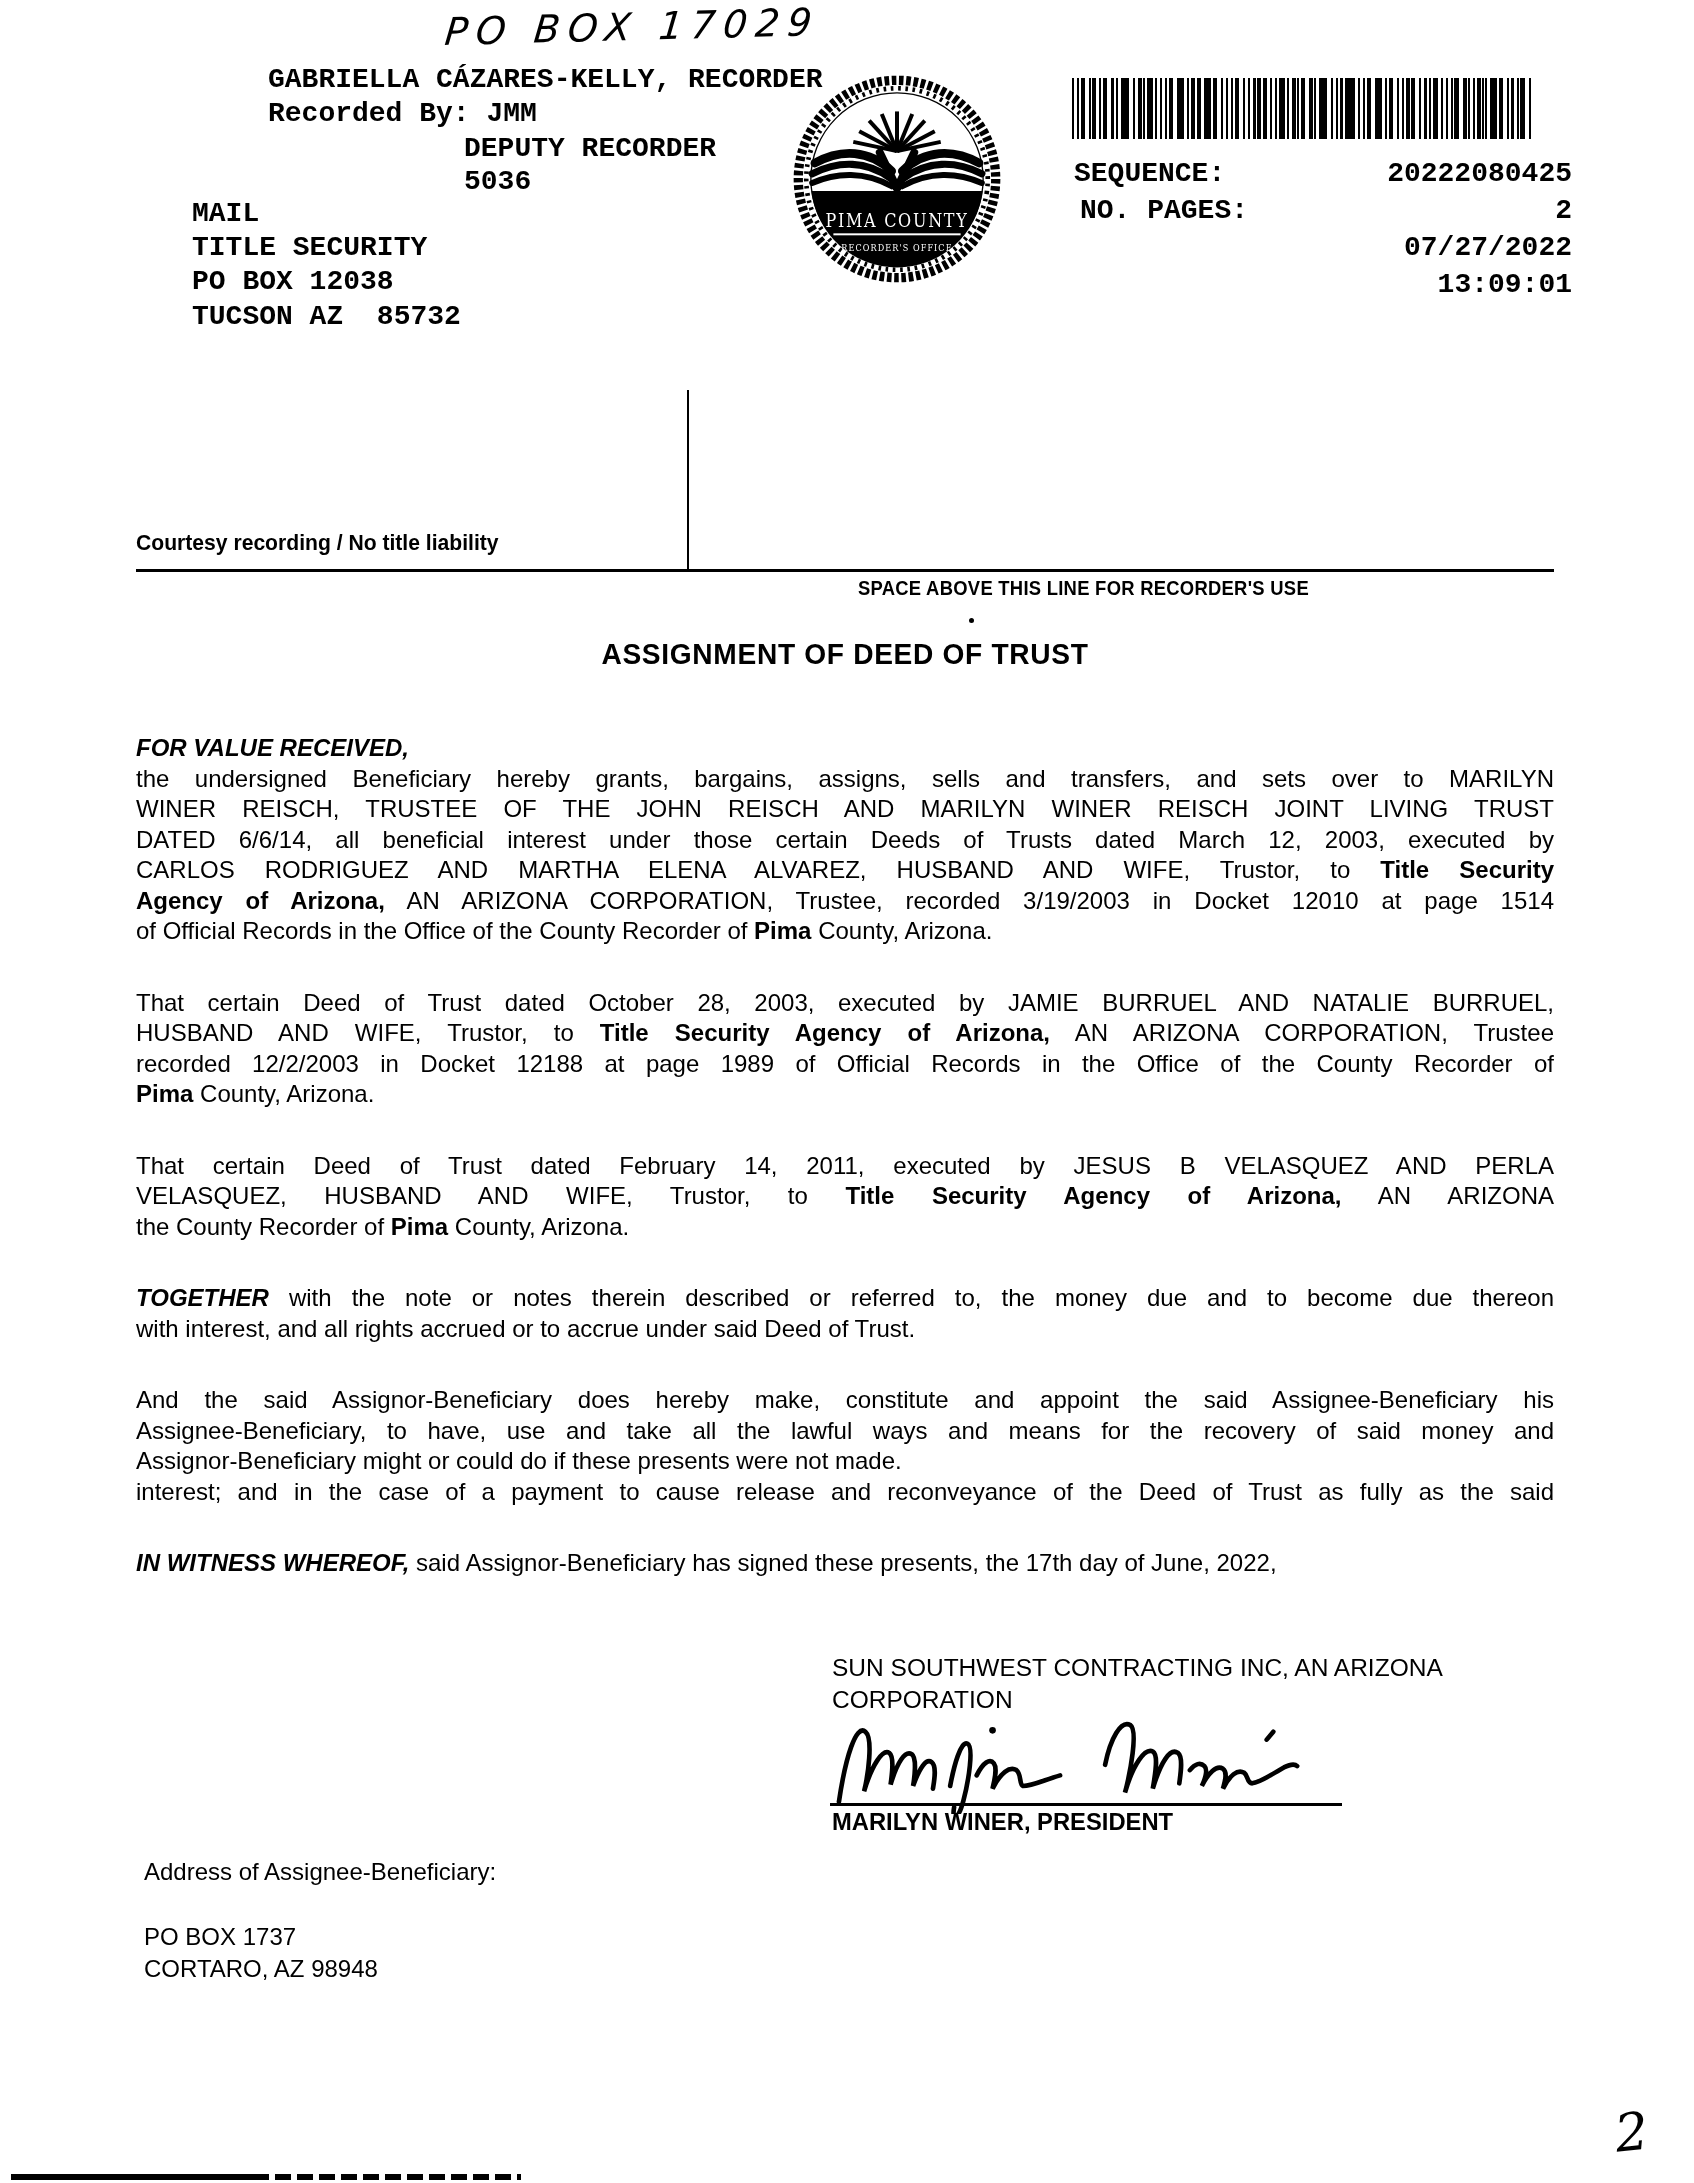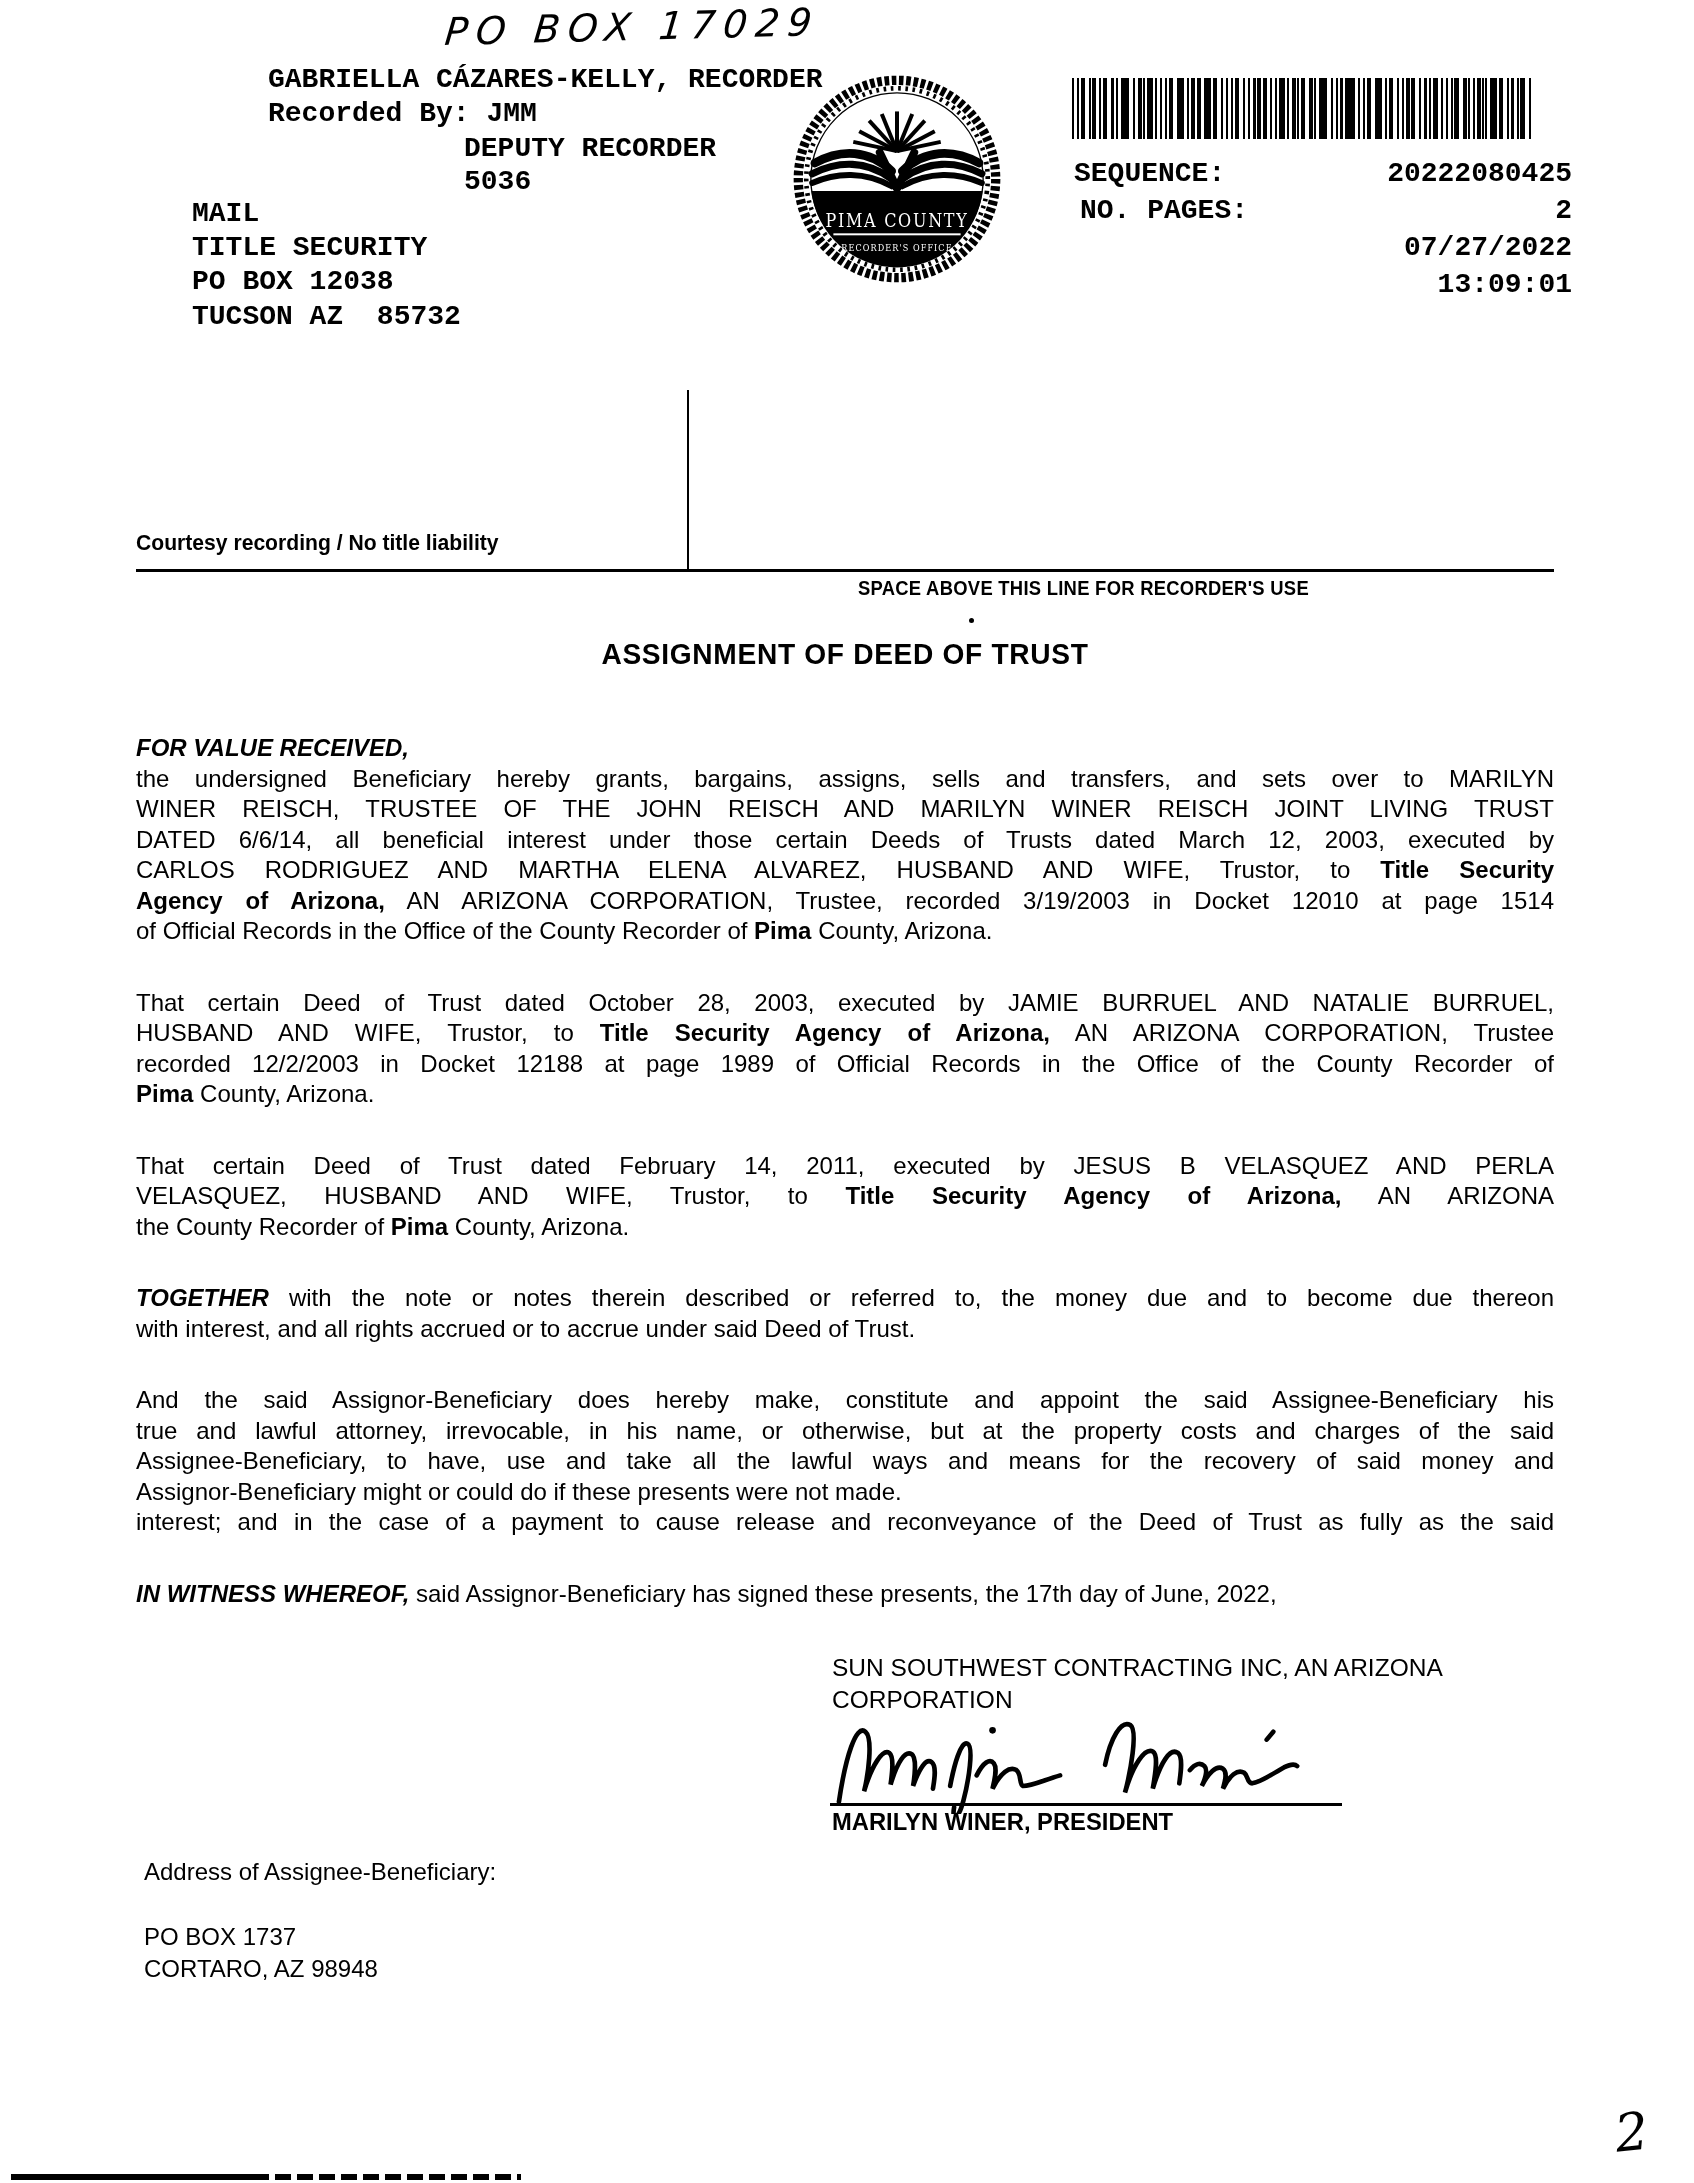--- a/index.html
+++ b/index.html
@@ -140,21 +140,20 @@
         <div class="tline">That certain Deed of Trust dated February 14, 2011, executed by JESUS B VELASQUEZ AND PERLA</div>
         <div class="tline">VELASQUEZ, HUSBAND AND WIFE, Trustor, to <b>Title Security Agency of Arizona,</b> AN ARIZONA</div>
         <div class="tline left">the County Recorder of <b>Pima</b> County, Arizona.</div>
       </div>
       <div class="para">
         <div class="tline"><b class="bi">TOGETHER</b> with the note or notes therein described or referred to, the money due and to become due thereon</div>
         <div class="tline left">with interest, and all rights accrued or to accrue under said Deed of Trust.</div>
       </div>
       <div class="para">
         <div class="tline">And the said Assignor-Beneficiary does hereby make, constitute and appoint the said Assignee-Beneficiary his</div>
-        <div class="tline">true and lawful attorney, irrevocable, in his name, or otherwise, but at the property costs and charges of the said</div>
         <div class="tline">Assignee-Beneficiary, to have, use and take all the lawful ways and means for the recovery of said money and</div>
         <div class="tline left">Assignor-Beneficiary might or could do if these presents were not made.</div>
         <div class="tline">interest; and in the case of a payment to cause release and reconveyance of the Deed of Trust as fully as the said</div>
       </div>
       <div class="para">
         <div class="tline left"><b class="bi">IN WITNESS WHEREOF,</b> said Assignor-Beneficiary has signed these presents, the 17th day of June, 2022,</div>
       </div>
     </div>
 
   <div class="abs company" style="left:832px;top:1652px;">SUN SOUTHWEST CONTRACTING INC, AN ARIZONA</div>

